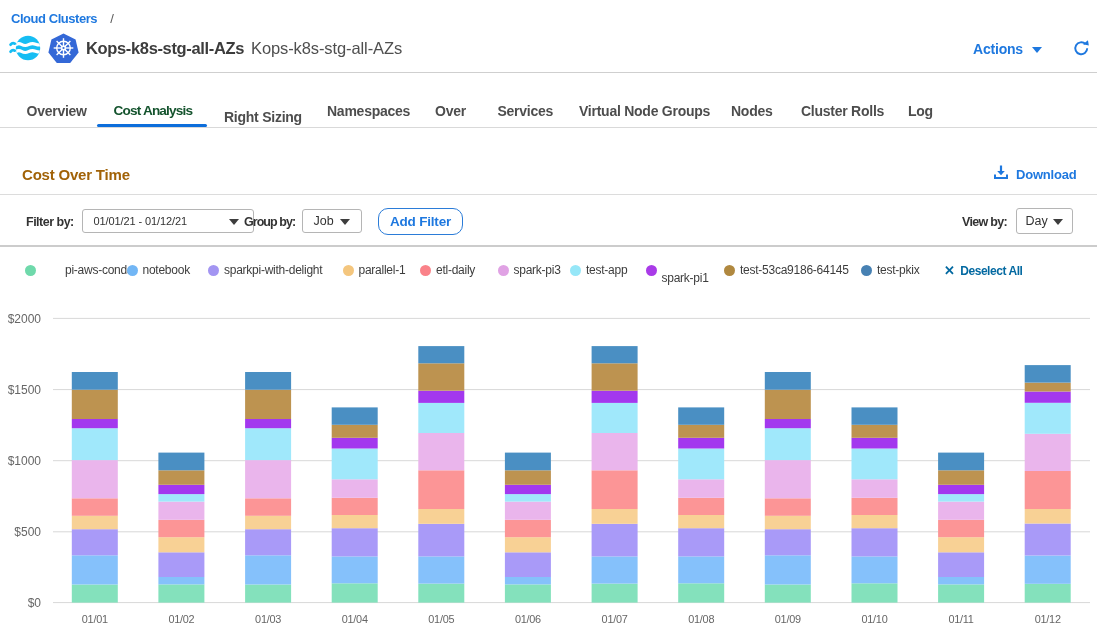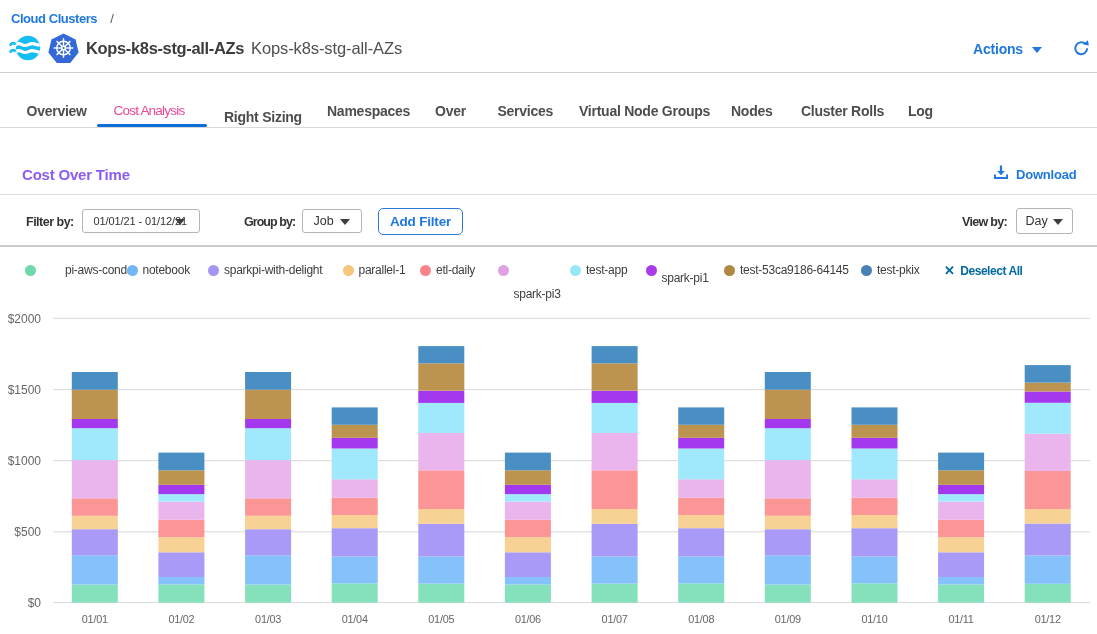--- a/index.html
+++ b/index.html
@@ -9,33 +9,33 @@
 #crumb { left:11px; top:11px; font-size:13px; font-weight:bold; color:#1e78df; letter-spacing:-0.45px; }
 #crumb .sl { color:#5a5a5a; font-weight:normal; margin-left:13px; }
 
 #title-bold { left:86px; top:39px; font-size:16.5px; font-weight:bold; color:#3c3c3c; letter-spacing:-0.35px; }
 #title-reg { left:251px; top:39px; font-size:16.5px; color:#4f4f4f; letter-spacing:-0.1px; }
 #actions { left:973px; top:41px; font-size:14px; font-weight:bold; color:#1e78df; letter-spacing:-0.2px; }
 #actions .car { display:inline-block; width:0; height:0; border-left:5.5px solid transparent; border-right:5.5px solid transparent; border-top:6px solid #1e78df; margin-left:9px; margin-bottom:1px; }
 #hdr-line { left:0; top:72px; width:1097px; height:1px; background:#cfcfcf; }
 
 .tab { position:absolute; top:103px; font-size:14px; color:#4d4d4d; letter-spacing:-0.25px;font-weight:bold; }
-.tab.act { color:#ec4899; font-weight:normal; font-size:13.6px; letter-spacing:-0.82px; top:102.5px; }
+.tab.act { color:#14532d; font-weight:bold; font-size:13.6px; letter-spacing:-0.82px; top:102.5px; }
 #tab-line { left:0; top:127px; width:1097px; height:1px; background:#d9d9d9; }
 #tab-underline { left:97px; top:124px; width:110px; height:3px; background:#0d6edb; border-radius:2px; }
 
-#cot { left:22px; top:166px; font-size:15px; font-weight:bold; color:#8b5cf6; letter-spacing:-0.2px; }
+#cot { left:22px; top:166px; font-size:15px; font-weight:bold; color:#a16207; letter-spacing:-0.2px; }
 #download { left:1016px; top:167px; font-size:13px; font-weight:bold; color:#1e78df; letter-spacing:-0.2px; }
 
 #fb-top { left:0; top:194px; width:1097px; height:1px; background:#dcdcdc; }
 #fb-bot { left:0; top:245px; width:1097px; height:2px; background:#cccccc; }
 .lbl { position:absolute; font-size:12.5px; font-weight:bold; color:#333; letter-spacing:-0.5px; }
 .sel { position:absolute; border:1px solid #b5b5b5; border-radius:3px; background:#fff; font-size:12.5px; color:#333; }
 .sel .car { position:absolute; width:0; height:0; border-left:5px solid transparent; border-right:5px solid transparent; border-top:6.5px solid #3d3d3d; }
-#addfilter { position:absolute; left:378px; top:208px; width:85px; height:27px; border:1px solid #2b7cd8; border-radius:5px; font-size:13.5px; font-weight:bold; color:#1e78df; text-align:center; line-height:25px; letter-spacing:-0.2px; }
+#addfilter { position:absolute; left:378px; top:208px; width:85px; height:27px; border:1px solid #2b7cd8; border-radius:10px; font-size:13.5px; font-weight:bold; color:#1e78df; text-align:center; line-height:25px; letter-spacing:-0.2px; }
 
 .ld { position:absolute; top:264.5px; width:11px; height:11px; border-radius:50%; }
 .lt { position:absolute; top:263px; font-size:12px; color:#3d3d3d; letter-spacing:-0.25px; }
 #desel { position:absolute; left:944px; top:263px; font-size:12px; font-weight:bold; color:#0369a1; letter-spacing:-0.45px; }
 
 #chart { position:absolute; left:0; top:300px; }
 .ax { font-family:"Liberation Sans", sans-serif; font-size:12px; fill:#666; }
 .axs { font-family:"Liberation Sans", sans-serif; font-size:10.9px; fill:#666; letter-spacing:-0.25px; }
 </style>
 </head>
@@ -103,21 +103,21 @@
   <g stroke="#1e78df" fill="none">
     <path d="M2 9.5 V13 H14 V9.5" stroke-width="2"></path>
     <line x1="8" y1="0.5" x2="8" y2="7.5" stroke-width="2.2"></line>
   </g>
   <polygon points="4.2,6 11.8,6 8,10.3" fill="#1e78df"></polygon>
 </svg>
 <div class="abs" id="download">Download</div>
 
 <div class="abs" id="fb-top"></div>
 <div class="lbl" style="left:26px; top:215px;">Filter by:</div>
-<div class="sel" style="left:81.5px; top:209px; width:118px; height:24px;">
+<div class="sel" style="left:81.5px; top:209px; width:172px; height:24px;">
     <span style="position:absolute; left:11px; top:5px; font-size:11px; letter-spacing:-0.1px;">01/01/21 - 01/12/21</span>
     <span class="car" style="right:14px; top:9px;"></span>
   </div>
 <div class="lbl" style="left:244px; top:215px; letter-spacing:-0.95px;">Group by:</div>
 <div class="sel" style="left:301.5px; top:209px; width:60px; height:24px;">
     <span style="position:absolute; left:11px; top:4px;">Job</span>
     <span class="car" style="right:11px; top:9px;"></span>
   </div>
 <div class="abs" id="addfilter">Add Filter</div>
 <div class="lbl" style="left:962px; top:215px; letter-spacing:-0.7px;">View by:</div>
@@ -131,21 +131,21 @@
 <div class="lt" style="left:41px;margin-left:24px;">pi-aws-conda</div>
 <div class="ld" style="left:126.5px; background:#72b6f5;"></div>
 <div class="lt" style="left:142.5px;">notebook</div>
 <div class="ld" style="left:208px; background:#a395f2;"></div>
 <div class="lt" style="left:224px;">sparkpi-with-delight</div>
 <div class="ld" style="left:342.5px; background:#f4c67e;"></div>
 <div class="lt" style="left:358.5px;">parallel-1</div>
 <div class="ld" style="left:420px; background:#fa8289;"></div>
 <div class="lt" style="left:436px;">etl-daily</div>
 <div class="ld" style="left:497.5px; background:#e0a2e4;"></div>
-<div class="lt" style="left:513.5px;margin-top:24px;">spark-pi3</div>
+<div class="lt" style="left:513.5px;">spark-pi3</div>
 <div class="ld" style="left:570px; background:#96e7f8;"></div>
 <div class="lt" style="left:586px;">test-app</div>
 <div class="ld" style="left:645.5px; background:#a93be8;"></div>
 <div class="lt" style="left:661.5px;margin-top:8px;">spark-pi1</div>
 <div class="ld" style="left:724px; background:#b0883f;"></div>
 <div class="lt" style="left:740px;">test-53ca9186-64145</div>
 <div class="ld" style="left:861px; background:#4781b3;"></div>
 <div class="lt" style="left:877px;">test-pkix</div>
 <div class="abs" id="desel"><span style="font-size:13px;">✕</span>&nbsp; Deselect All</div>
 

